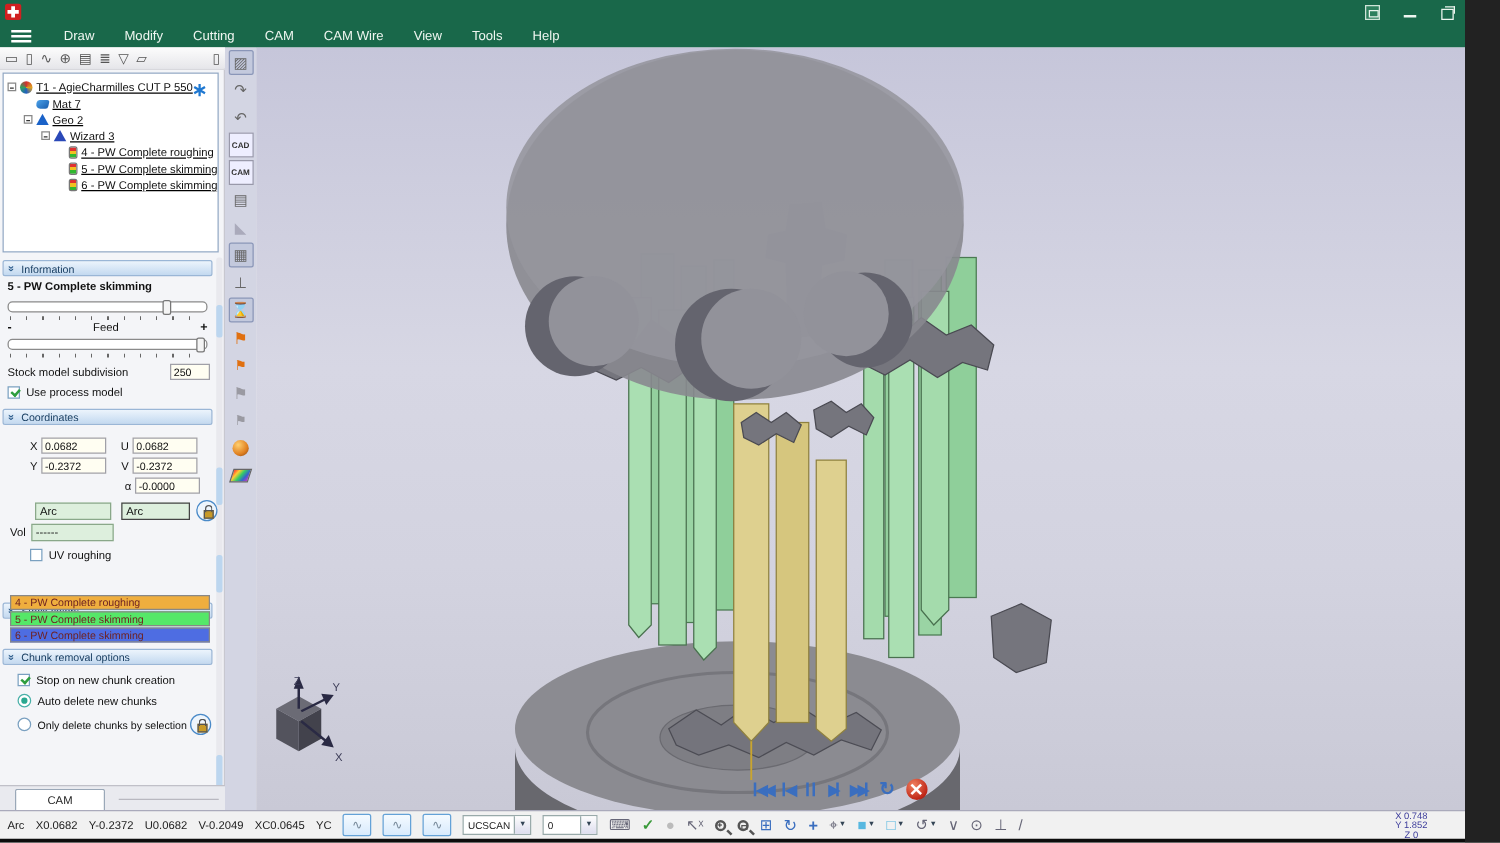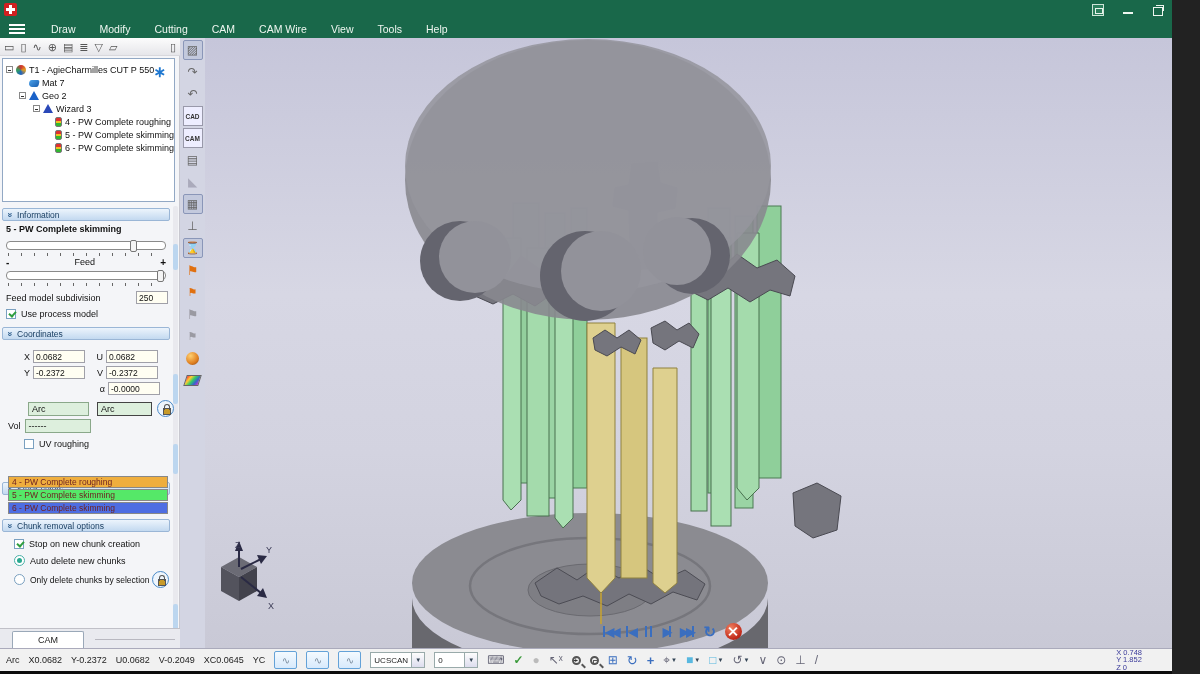--- a/index.html
+++ b/index.html
@@ -24,21 +24,21 @@
   .hamb{width:16px;height:10px;margin:0 14px 0 9px;border-top:2px solid #fff;border-bottom:2px solid #fff;position:relative;cursor:pointer;}
   .hamb:before{content:"";position:absolute;left:0;top:2px;width:16px;height:2px;background:#fff;}
   .menuitem{color:#eef6f0;font-size:10.5px;padding:2px 12px;cursor:pointer;}
 
   
   .leftcol{position:absolute;left:0;top:38px;width:180px;height:610px;background:#f4f5f8;border-right:1px solid #c8c8d0;}
   .toptools{position:absolute;left:0;top:0;width:180px;height:18px;background:linear-gradient(#fcfcfc,#e6e6ea);display:flex;align-items:center;gap:6px;padding:0 4px;border-bottom:1px solid #d8d8dd;}
   .ttico{font-size:11px;color:#555;line-height:14px;cursor:pointer;}
   .ttico.right{margin-left:auto;}
 
-  .treebox{position:absolute;left:2px;top:20px;width:173px;height:144px;background:#fff;border:1px solid #92a8c4;overflow:hidden;}
+  .treebox{position:absolute;left:2px;top:20px;width:173px;height:144px;background:#fff;border:1px solid #92a8c4;overflow:hidden;text-decoration:underline;}
   .trow{display:flex;align-items:center;height:13px;font-size:9px;color:#111;cursor:pointer;white-space:nowrap;}
   .texp{width:7px;height:7px;border:1px solid #888;background:#fff;position:relative;margin-right:3px;flex:none;}
   .texp:before{content:"";position:absolute;left:1px;top:2.5px;width:3px;height:1px;background:#333;}
   .tico{width:10px;height:10px;margin-right:3px;flex:none;}
   .i-machine{border-radius:50%;background:conic-gradient(#d03030,#e0a020,#2060c0,#30a060,#d03030);}
   .i-mat{background:linear-gradient(135deg,#4aa0e8,#1a5fb0);border-radius:2px 2px 2px 4px;transform:skewX(-12deg);height:7px;margin-top:2px;}
   .i-geo{width:0;height:0;border-left:5px solid transparent;border-right:5px solid transparent;border-bottom:9px solid #1a62c8;background:none;}
   .i-wiz{width:0;height:0;border-left:5px solid transparent;border-right:5px solid transparent;border-bottom:9px solid #2a48b8;background:none;}
   .i-op{width:7px;border-radius:2px;background:linear-gradient(180deg,#e03030 0 33%,#f0c020 33% 66%,#30b830 66%);border:1px solid #777;}
   .tstar{position:absolute;right:8px;top:4px;color:#1f78d1;font-size:15px;font-weight:bold;cursor:pointer;}
@@ -103,21 +103,21 @@
   .combo .arr{width:13px;height:14px;border-left:1px solid #9aa;background:linear-gradient(#fdfdfd,#dde);display:flex;align-items:center;justify-content:center;font-size:6px;color:#345;}
   .combo .val{padding:0 3px;}
   .bic{font-size:12px;color:#667;cursor:pointer;display:flex;align-items:center;gap:1px;}
   .bic .dd{font-size:6px;color:#345;}
   .ic-check{color:#3a9a3a;font-weight:bold;}
   .ic-blue{color:#3a6ebf;}
   .mag{width:9px;height:9px;border:2px solid #555;border-radius:50%;position:relative;cursor:pointer;}
   .mag:after{content:"";position:absolute;left:7px;top:7px;width:5px;height:2px;background:#555;transform:rotate(45deg);}
   .mag .plus{position:absolute;left:0px;top:-1px;font-size:7px;color:#333;font-weight:bold;}
   .mag .rect{position:absolute;left:1px;top:2px;width:5px;height:4px;border:1px solid #555;}
-  .xyz{margin-left:auto;color:#3a3a9a;font-size:7.5px;line-height:7.5px;text-align:left;padding-right:52px;}
+  .xyz{margin-left:auto;color:#3a3a9a;font-size:7.5px;line-height:7.5px;text-align:center;padding-right:52px;}
   .blackstrip{position:absolute;left:0;top:671px;width:1200px;height:3px;background:#0c0c0c;}
 </style>
 </head>
 <body>
 
 <div class="app">
 
   <div class="titlebar">
     <div class="applogo"></div>
     <div class="winctl">
@@ -209,21 +209,21 @@
     <div class="feedrow">
       <b>-</b>
       <span style="flex:1;text-align:center;font-size:9px">Feed</span>
       <b>+</b>
     </div>
     <div class="slider" style="top:233px">
       <span class="sthumb" style="left:95%"></span>
     </div>
     <div class="ticks" style="top:245px"></div>
     <div class="srow" style="top:253px">
-      <span>Feed model subdivision</span>
+      <span>Stock model subdivision</span>
       <input class="inp" style="margin-left: auto; margin-right: 6px; width: 32px;" readonly="" value="250">
     </div>
     <div class="srow" style="top:271px">
       <span class="chk on"></span>
       <span>Use process model</span>
     </div>
 
     <div class="phead" style="top:289px">
       <span class="chev">»</span>
       <span>Coordinates</span>

